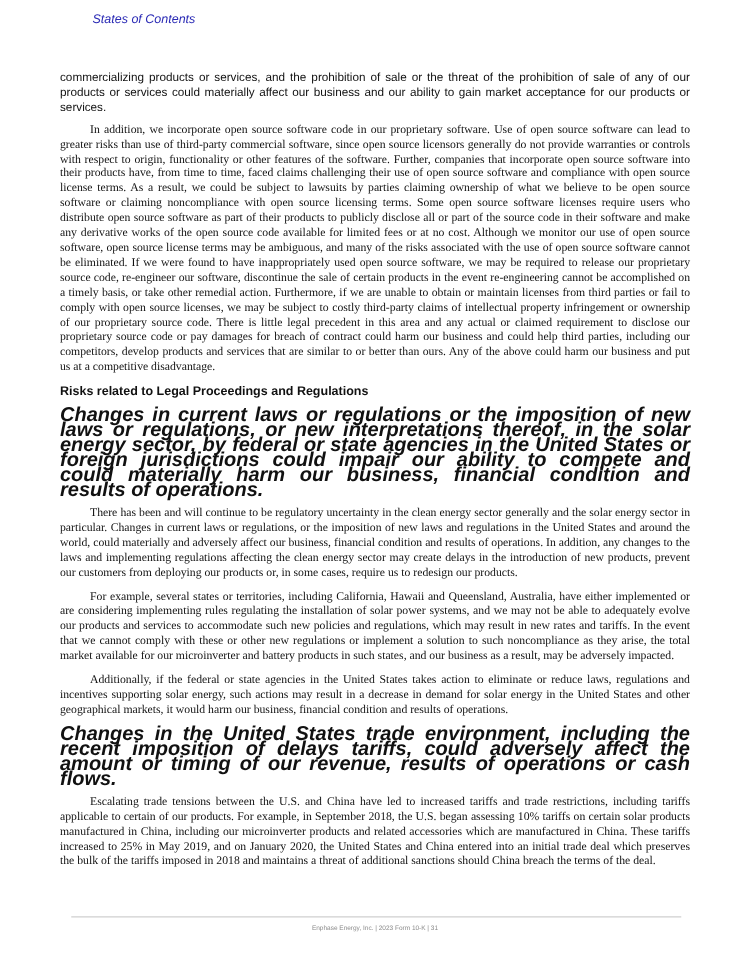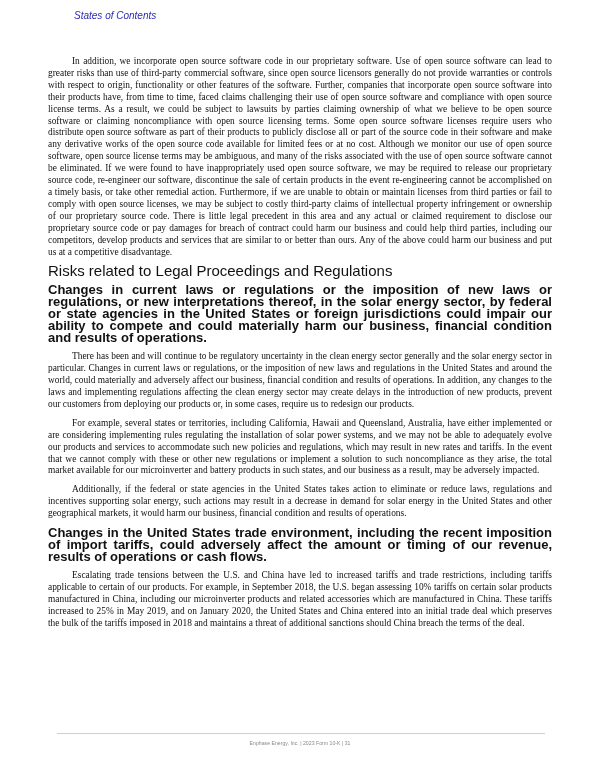--- a/index.html
+++ b/index.html
@@ -2,35 +2,36 @@
 <html><head>
   <meta charset="utf-8">
   <style>
     html, body { margin: 0; padding: 0; background: #ffffff; }
     body { width: 600px; height: 776px; position: relative; overflow: hidden; font-family: "Liberation Sans", sans-serif; color: #111; }
     .toc-link { position: absolute; left: 74px; top: 10px; font-size: 10px; font-style: italic; color: #2b2bb5; text-decoration: none; cursor: pointer; }
     .content { position: absolute; left: 48px; top: 56px; width: 504px; font-size: 9.4px; line-height: 11.9px; text-align: justify; }
     .content p { margin: 0 0 7px 0; }
     .content p.indent { text-indent: 24px; font-family: Liberation Serif, serif; }
     .content p.noindent { text-indent: 0; }
-    .content h3 { font-size: 15px; font-weight: normal; margin: 0 0 7px 0; }
-    .content h4 { font-size: 13px; font-weight: bold; margin: 0 0 7px 0; line-height: 12px; }
+    .content h3 { font-size: 10px; font-weight: bold; margin: 0 0 7px 0; }
+    .content h4 { font-size: 16px; font-weight: bold; font-style: italic; margin: 0 0 7px 0; line-height: 12px; }
     .footer-rule { position: absolute; left: 57px; top: 733px; width: 488px; height: 1px; background: #cfcfcf; }
     .footer-text { position: absolute; left: 0; width: 600px; top: 740px; text-align: center; font-size: 5.2px; color: #8a8a8a; }
   </style>
 </head>
 <body>
 
 <a class="toc-link">States of Contents</a>
 
 <div class="content">
+  <p class="noindent">commercializing products or services, and the prohibition of sale or the threat of the prohibition of sale of any of our products or services could materially affect our business and our ability to gain market acceptance for our products or services.</p>
   <p class="indent">In addition, we incorporate open source software code in our proprietary software. Use of open source software can lead to greater risks than use of third-party commercial software, since open source licensors generally do not provide warranties or controls with respect to origin, functionality or other features of the software. Further, companies that incorporate open source software into their products have, from time to time, faced claims challenging their use of open source software and compliance with open source license terms. As a result, we could be subject to lawsuits by parties claiming ownership of what we believe to be open source software or claiming noncompliance with open source licensing terms. Some open source software licenses require users who distribute open source software as part of their products to publicly disclose all or part of the source code in their software and make any derivative works of the open source code available for limited fees or at no cost. Although we monitor our use of open source software, open source license terms may be ambiguous, and many of the risks associated with the use of open source software cannot be eliminated. If we were found to have inappropriately used open source software, we may be required to release our proprietary source code, re-engineer our software, discontinue the sale of certain products in the event re-engineering cannot be accomplished on a timely basis, or take other remedial action. Furthermore, if we are unable to obtain or maintain licenses from third parties or fail to comply with open source licenses, we may be subject to costly third-party claims of intellectual property infringement or ownership of our proprietary source code. There is little legal precedent in this area and any actual or claimed requirement to disclose our proprietary source code or pay damages for breach of contract could harm our business and could help third parties, including our competitors, develop products and services that are similar to or better than ours. Any of the above could harm our business and put us at a competitive disadvantage.</p>
   <h3>Risks related to Legal Proceedings and Regulations</h3>
   <h4>Changes in current laws or regulations or the imposition of new laws or regulations, or new interpretations thereof, in the solar energy sector, by federal or state agencies in the United States or foreign jurisdictions could impair our ability to compete and could materially harm our business, financial condition and results of operations.</h4>
   <p class="indent">There has been and will continue to be regulatory uncertainty in the clean energy sector generally and the solar energy sector in particular. Changes in current laws or regulations, or the imposition of new laws and regulations in the United States and around the world, could materially and adversely affect our business, financial condition and results of operations. In addition, any changes to the laws and implementing regulations affecting the clean energy sector may create delays in the introduction of new products, prevent our customers from deploying our products or, in some cases, require us to redesign our products.</p>
   <p class="indent">For example, several states or territories, including California, Hawaii and Queensland, Australia, have either implemented or are considering implementing rules regulating the installation of solar power systems, and we may not be able to adequately evolve our products and services to accommodate such new policies and regulations, which may result in new rates and tariffs. In the event that we cannot comply with these or other new regulations or implement a solution to such noncompliance as they arise, the total market available for our microinverter and battery products in such states, and our business as a result, may be adversely impacted.</p>
   <p class="indent">Additionally, if the federal or state agencies in the United States takes action to eliminate or reduce laws, regulations and incentives supporting solar energy, such actions may result in a decrease in demand for solar energy in the United States and other geographical markets, it would harm our business, financial condition and results of operations.</p>
-  <h4>Changes in the United States trade environment, including the recent imposition of import tariffs, could adversely affect the amount or timing of our revenue, results of operations or cash flows.</h4>
+  <h4>Changes in the United States trade environment, including the recent imposition of delays tariffs, could adversely affect the amount or timing of our revenue, results of operations or cash flows.</h4>
   <p class="indent">Escalating trade tensions between the U.S. and China have led to increased tariffs and trade restrictions, including tariffs applicable to certain of our products. For example, in September 2018, the U.S. began assessing 10% tariffs on certain solar products manufactured in China, including our microinverter products and related accessories which are manufactured in China. These tariffs increased to 25% in May 2019, and on January 2020, the United States and China entered into an initial trade deal which preserves the bulk of the tariffs imposed in 2018 and maintains a threat of additional sanctions should China breach the terms of the deal.</p>
 </div>
 
 <div class="footer-rule"></div>
 <div class="footer-text">Enphase Energy, Inc. | 2023 Form 10-K | 31</div>
 
 </body></html>

